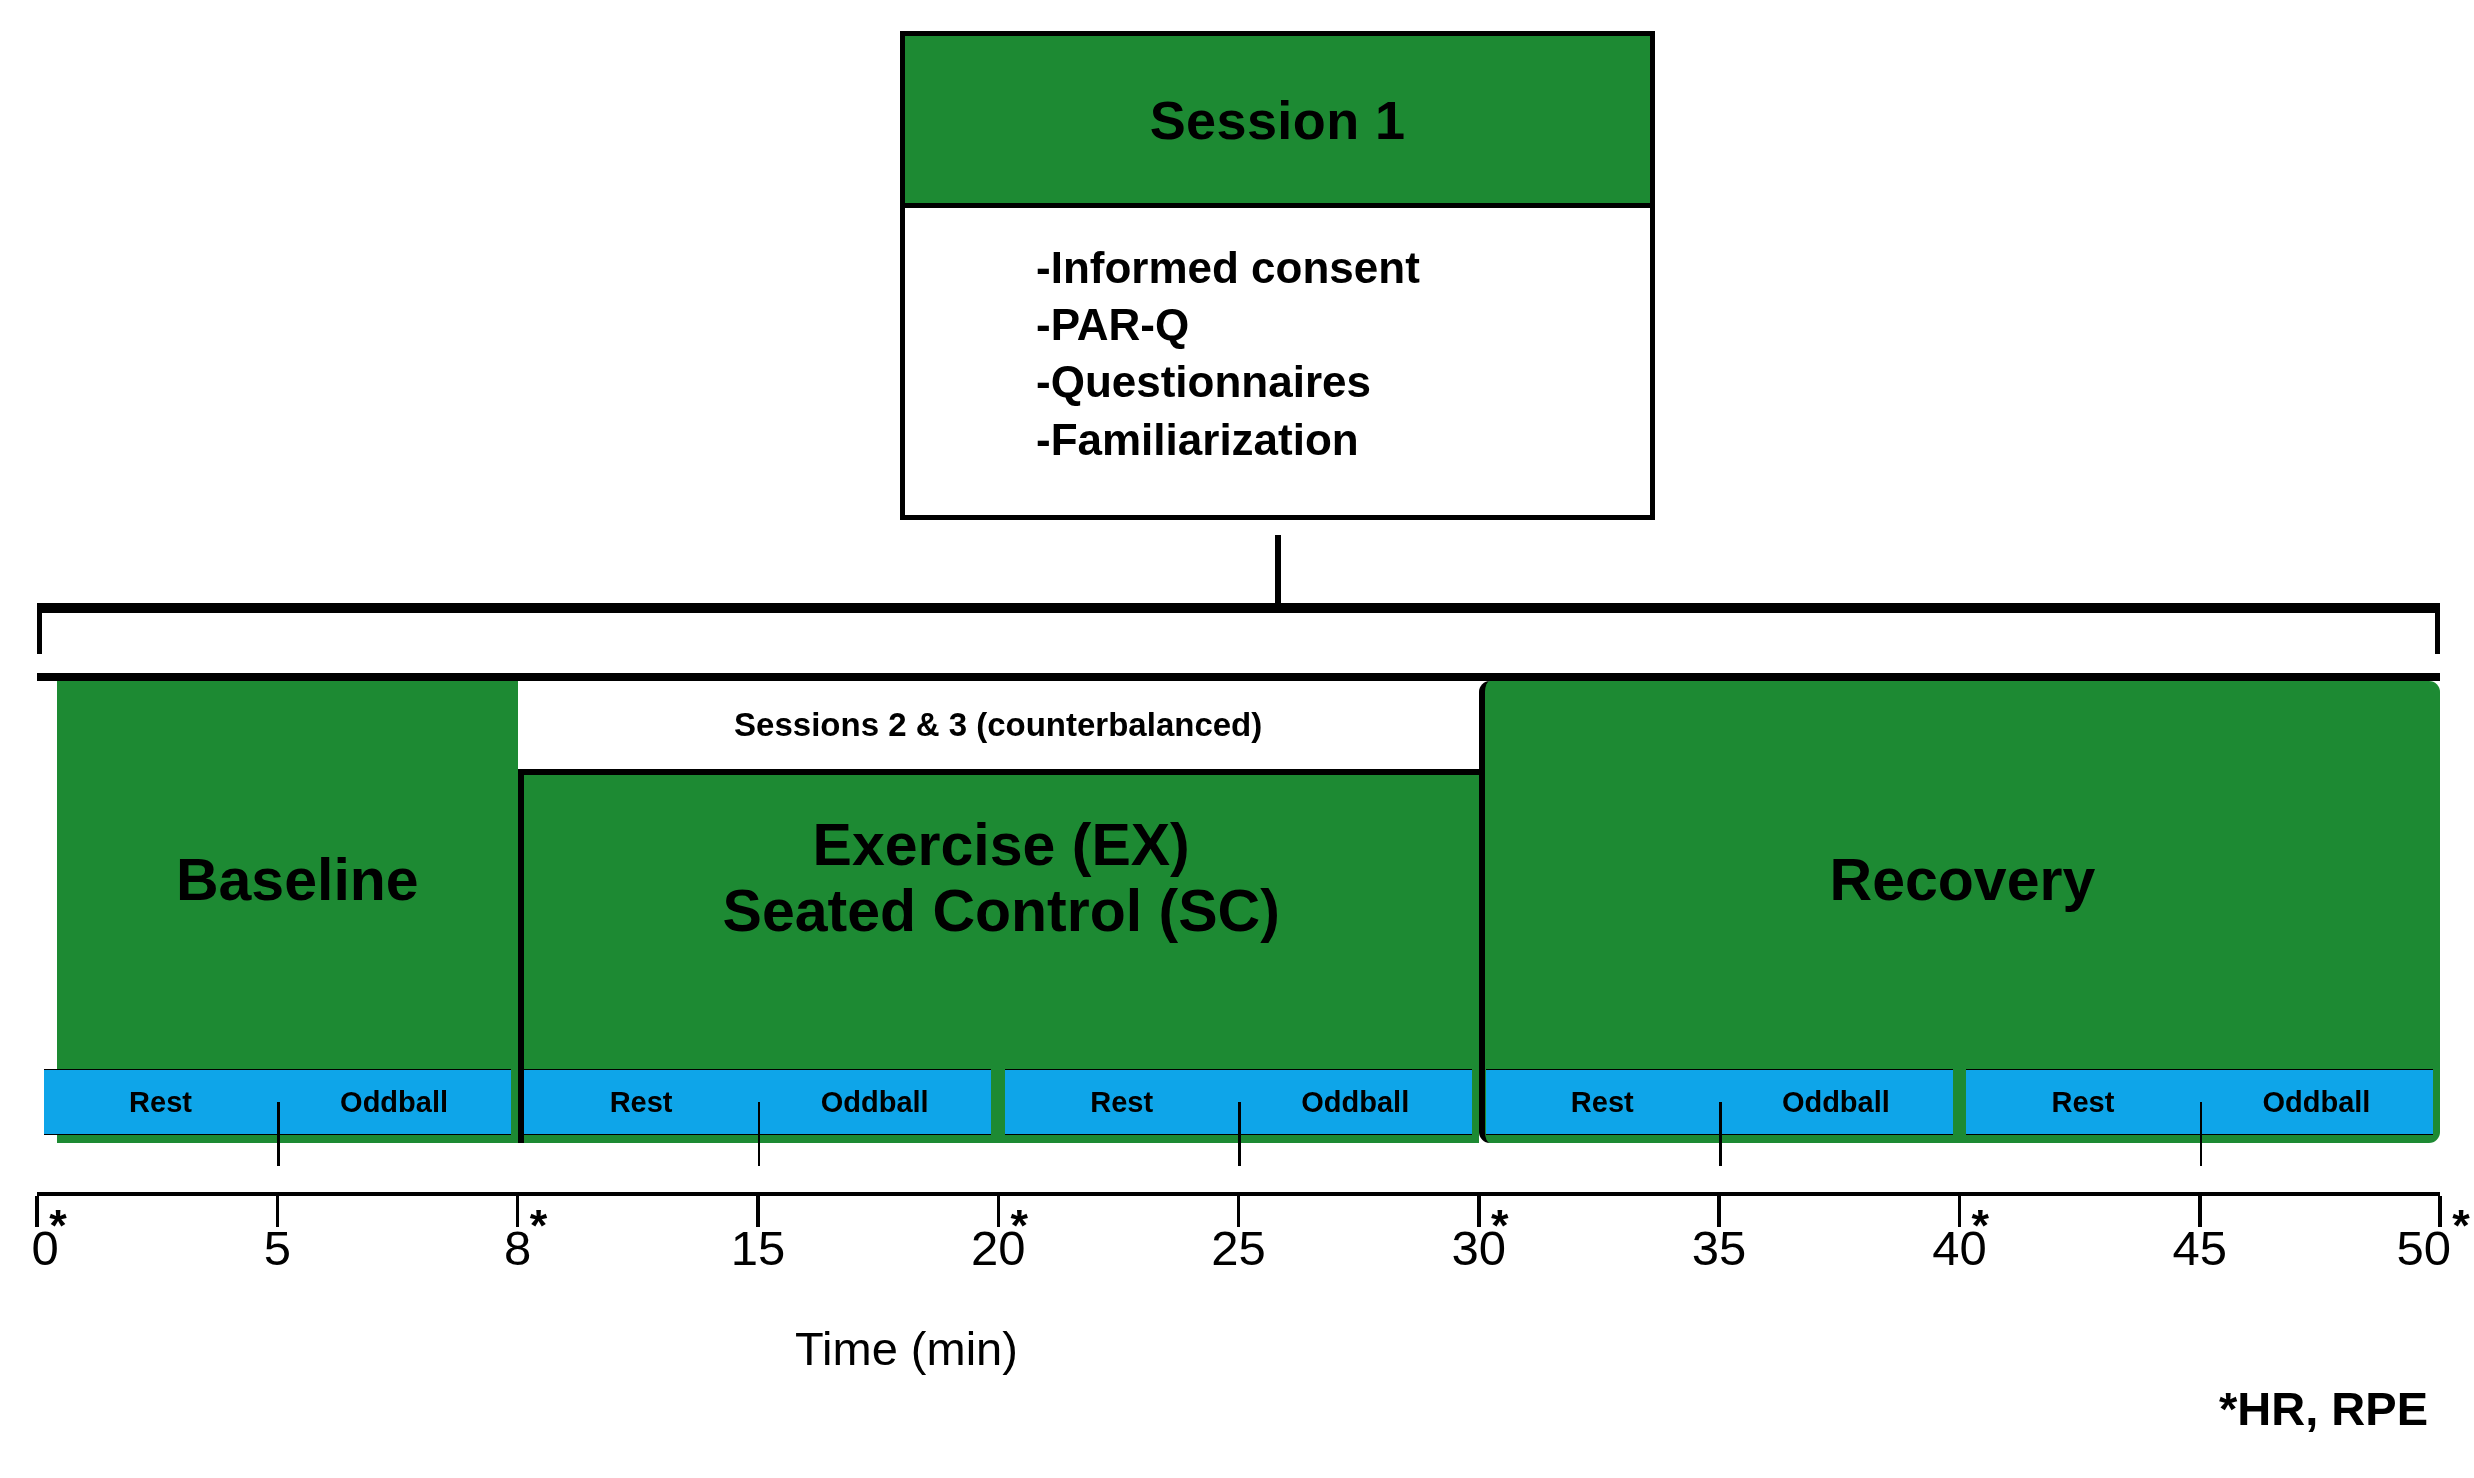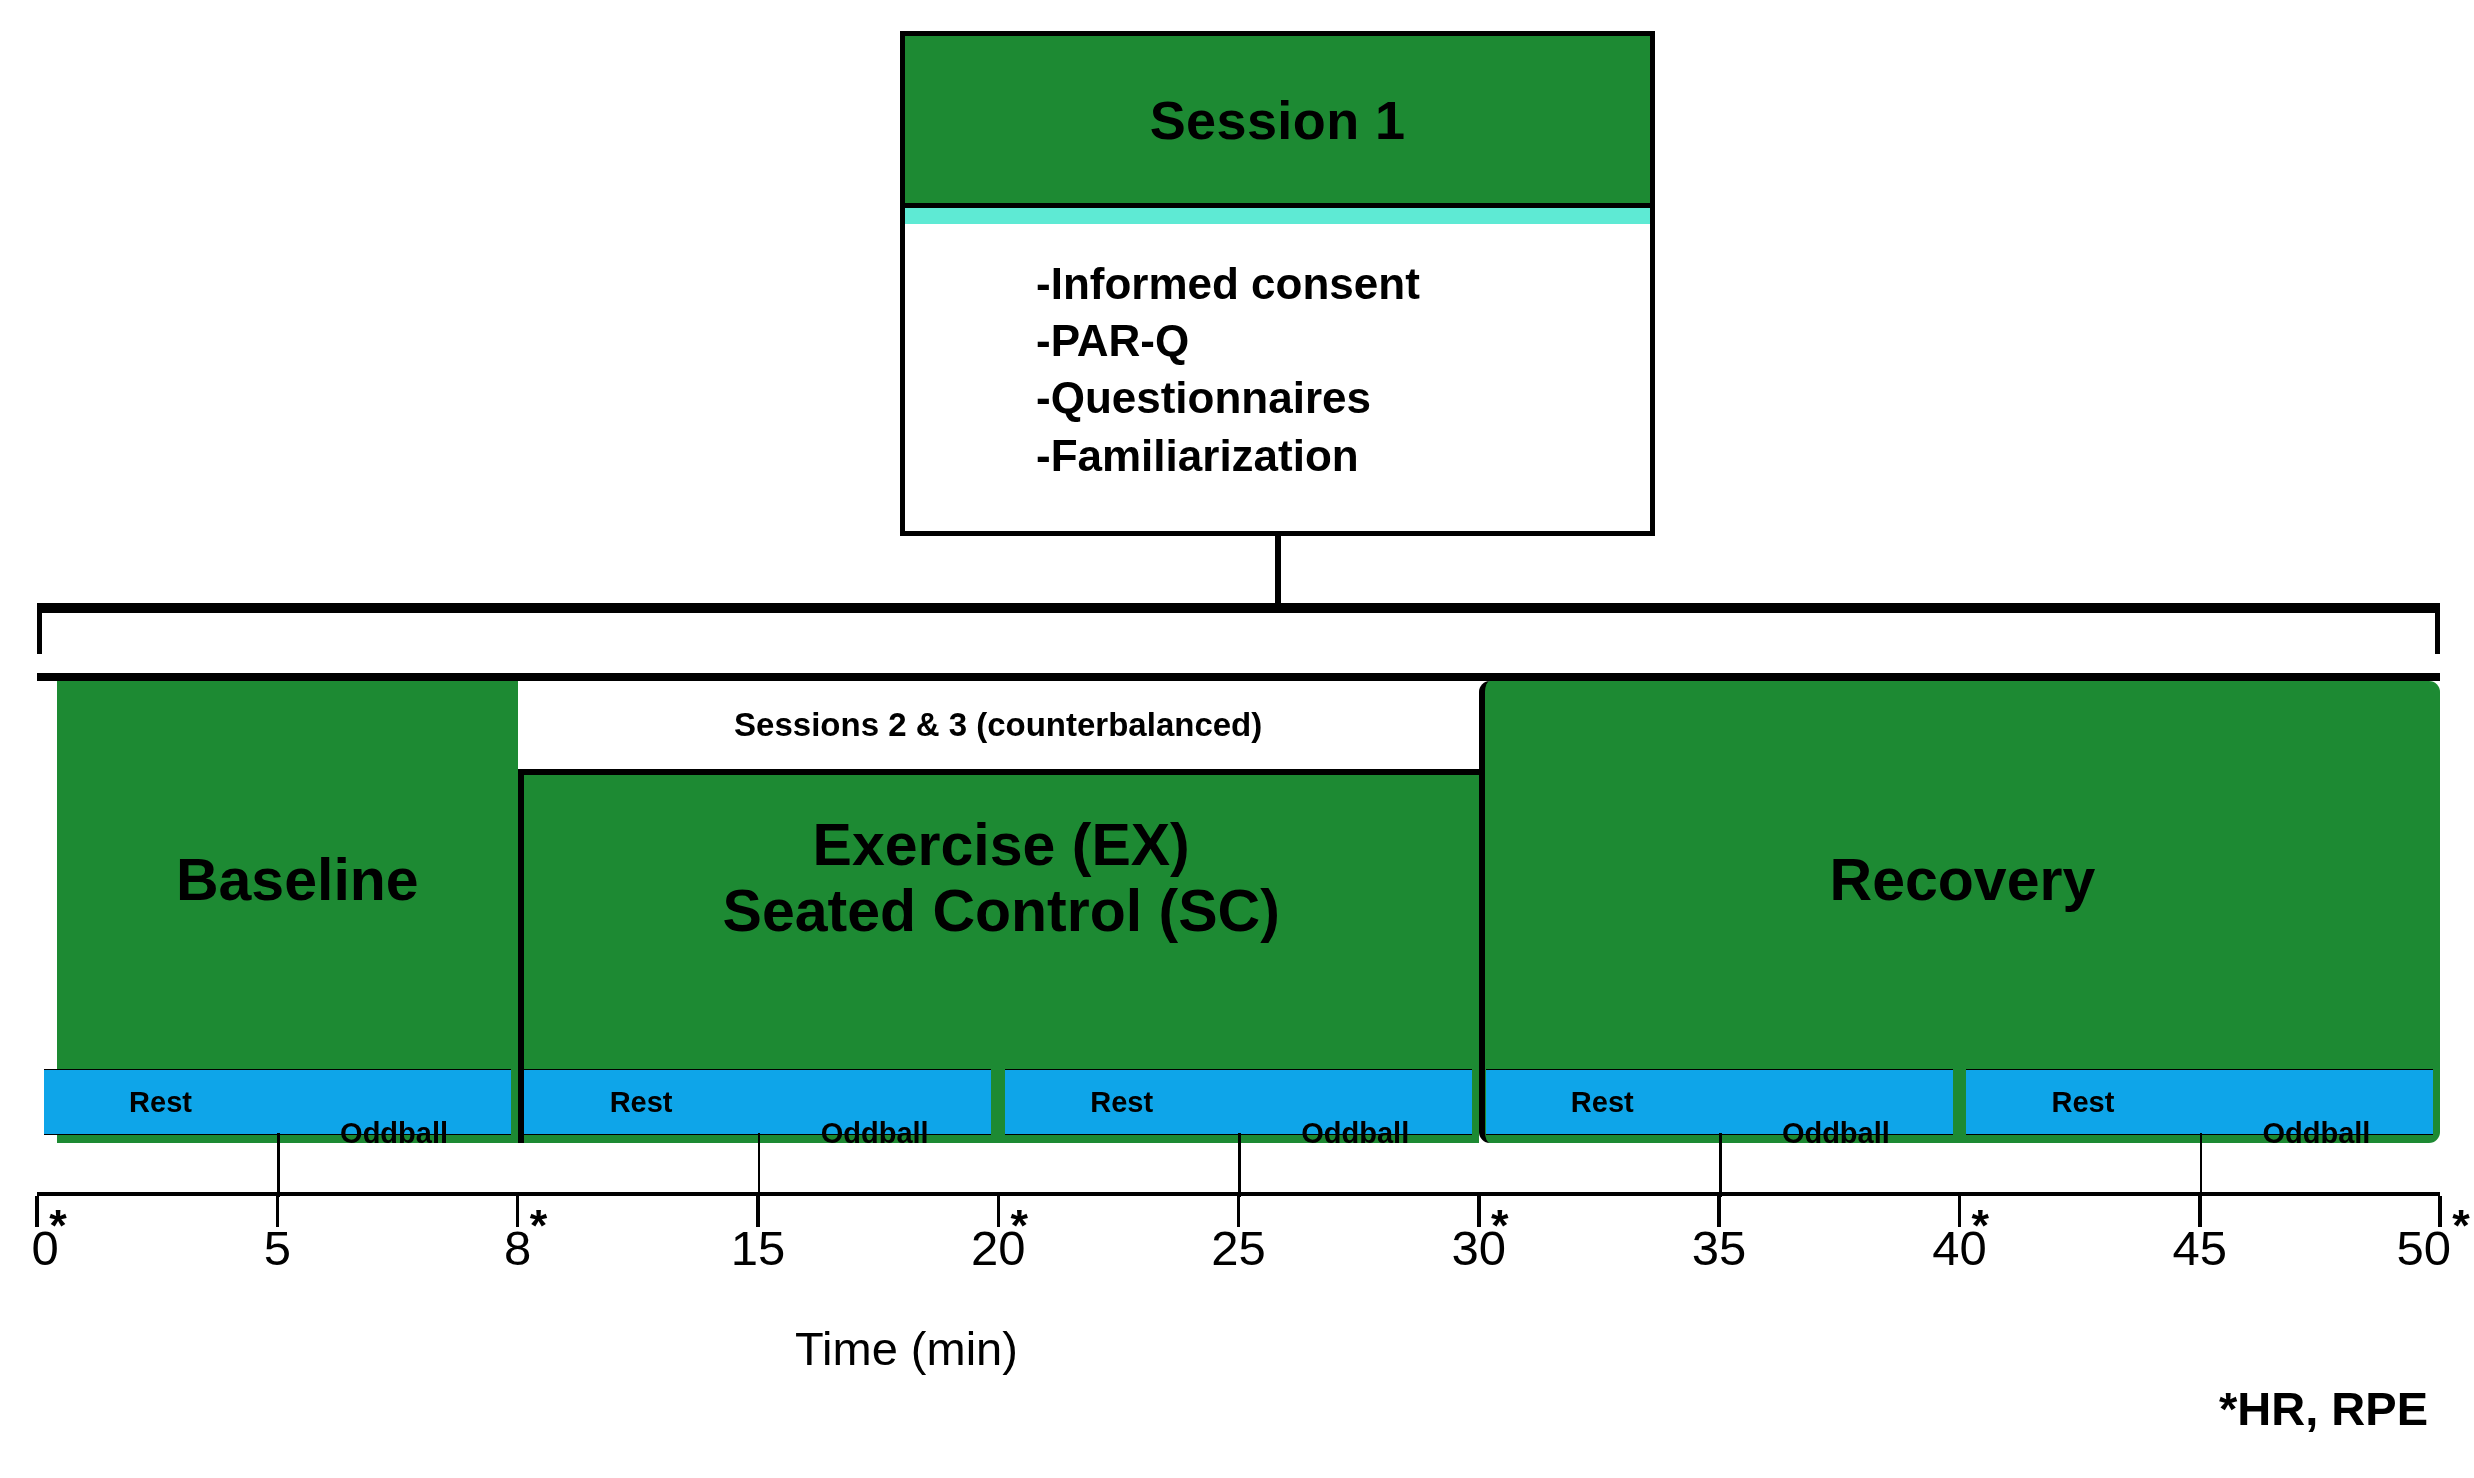--- a/index.html
+++ b/index.html
@@ -42,21 +42,20 @@
     font-size: 54px;
     font-weight: bold;
     letter-spacing: 0.4px;
     line-height: 1;
   }
   #session1-body {
     background: #ffffff;
     height: 307px;
     box-sizing: border-box;
     padding: 31px 0 16px 131px;
-    margin-top: 16px;
   }
   .bullet-line {
     font-size: 44px;
     font-weight: bold;
     line-height: 1.3;
     white-space: nowrap;
   }
 
   
   #connector-vline {
@@ -175,21 +174,21 @@
   .segment-half {
     position: absolute;
     top: 0;
     height: 100%;
     width: 50%;
     display: flex;
     align-items: center;
     justify-content: center;
   }
   .segment-half.left { left: 0; }
-  .segment-half.right { left: 50%; margin-top: 31px; }
+  .segment-half.right { left: 50%; }
   .segment-half.right::before {
     content: "";
     position: absolute;
     left: 0;
     top: 50%;
     width: 2.6px;
     height: 100%;
     background: #000000;
   }
   .segment-text {

